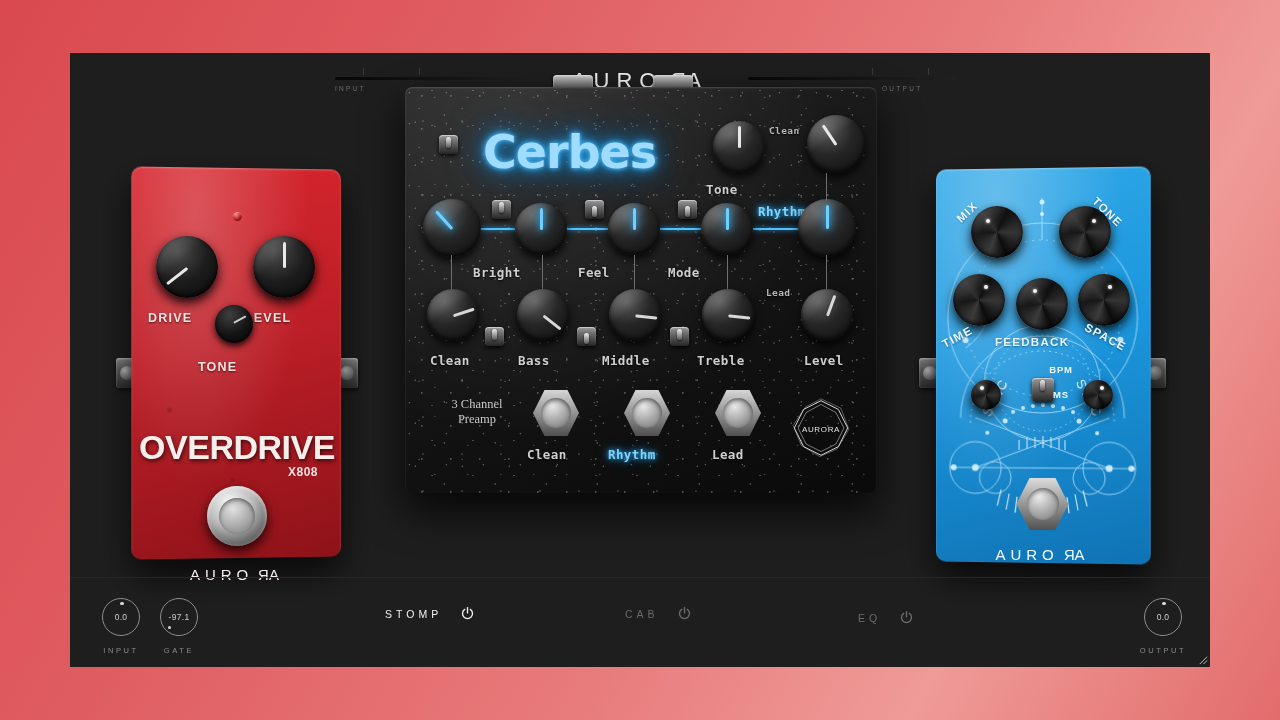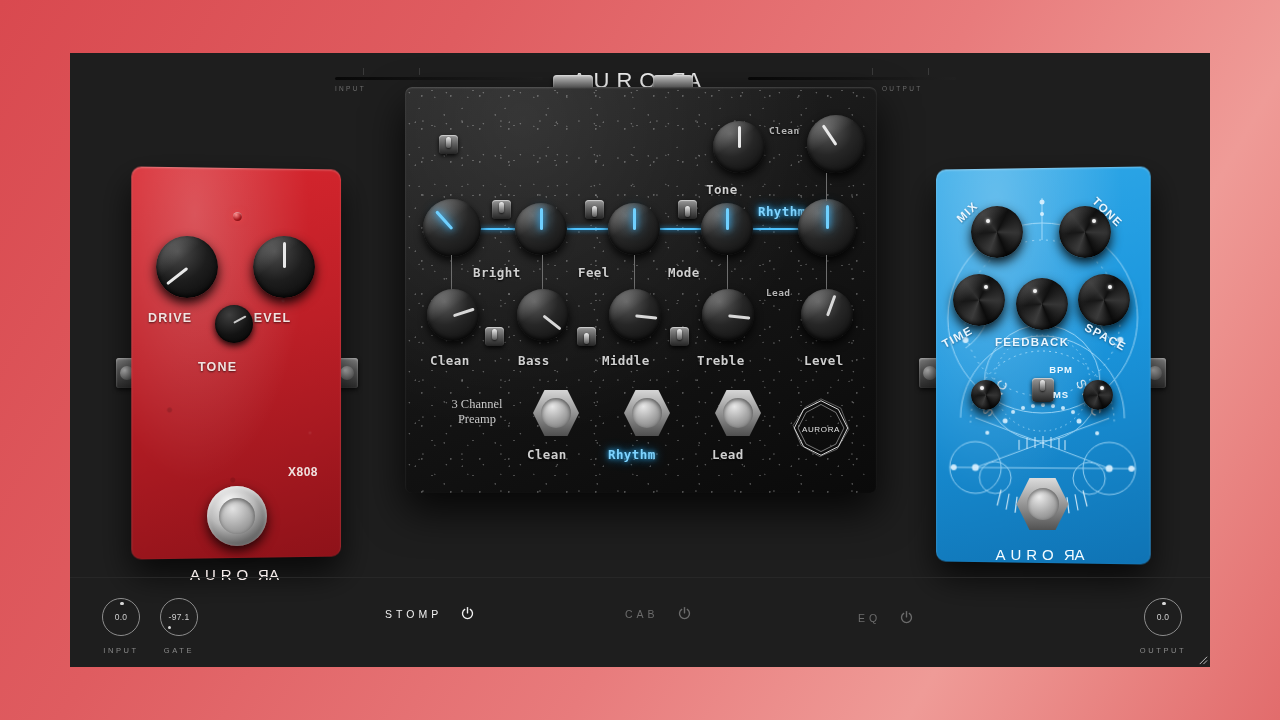--- a/index.html
+++ b/index.html
@@ -339,31 +339,33 @@
       <span class="ptr" id="od-ptr1" style="transform: rotate(0deg);"></span>
     </div>
     <div class="pedal-label" style="left:113px; top:143px;">LEVEL</div>
 
     <div class="knob" style="left:83px; top:137px; width:38px; height:38px;">
       <span class="cap" style="background:radial-gradient(circle at 38% 26%,#3e3e3e,#131313 55%,#050505);box-shadow:0 3px 7px rgba(0,0,0,.9), inset 0 -1px 3px rgba(0,0,0,.9);"></span>
       <span class="ptr" id="od-ptr2" style="width: 2px; height: 36%; background: rgb(202, 202, 202); transform: rotate(62deg);"></span>
     </div>
     <div class="pedal-label" style="left:66px; top:192px;">TONE</div>
 
+    <div class="title2">OVERDRIVE</div>
     <div class="model">X808</div>
 
     <div class="foot"></div>
     <div class="aurora">AURO<span class="flip" style="display:inline-block;transform:scaleX(-1)">R</span>A</div>
   </div>
 
   <div class="pedal" id="center">
     <div class="topjack" style="left:148px;"></div>
     <div class="topjack" style="left:248px;"></div>
     <div class="body"></div>
 
+    <div id="cerbes">Cerbes</div>
     <div class="toggle" style="left:34px; top:48px;"></div>
 
     <div class="knob k-c" style="left:308px; top:34px;">
       <span class="cap"></span>
         <span class="ptr" id="c-top0" style="transform: rotate(0deg);"></span>
     </div>
     <div class="clabel sm" style="left:364px; top:38px;">Clean</div>
 
     <div class="knob k-c big" style="left:402px; top:28px;">
       <span class="cap"></span>

